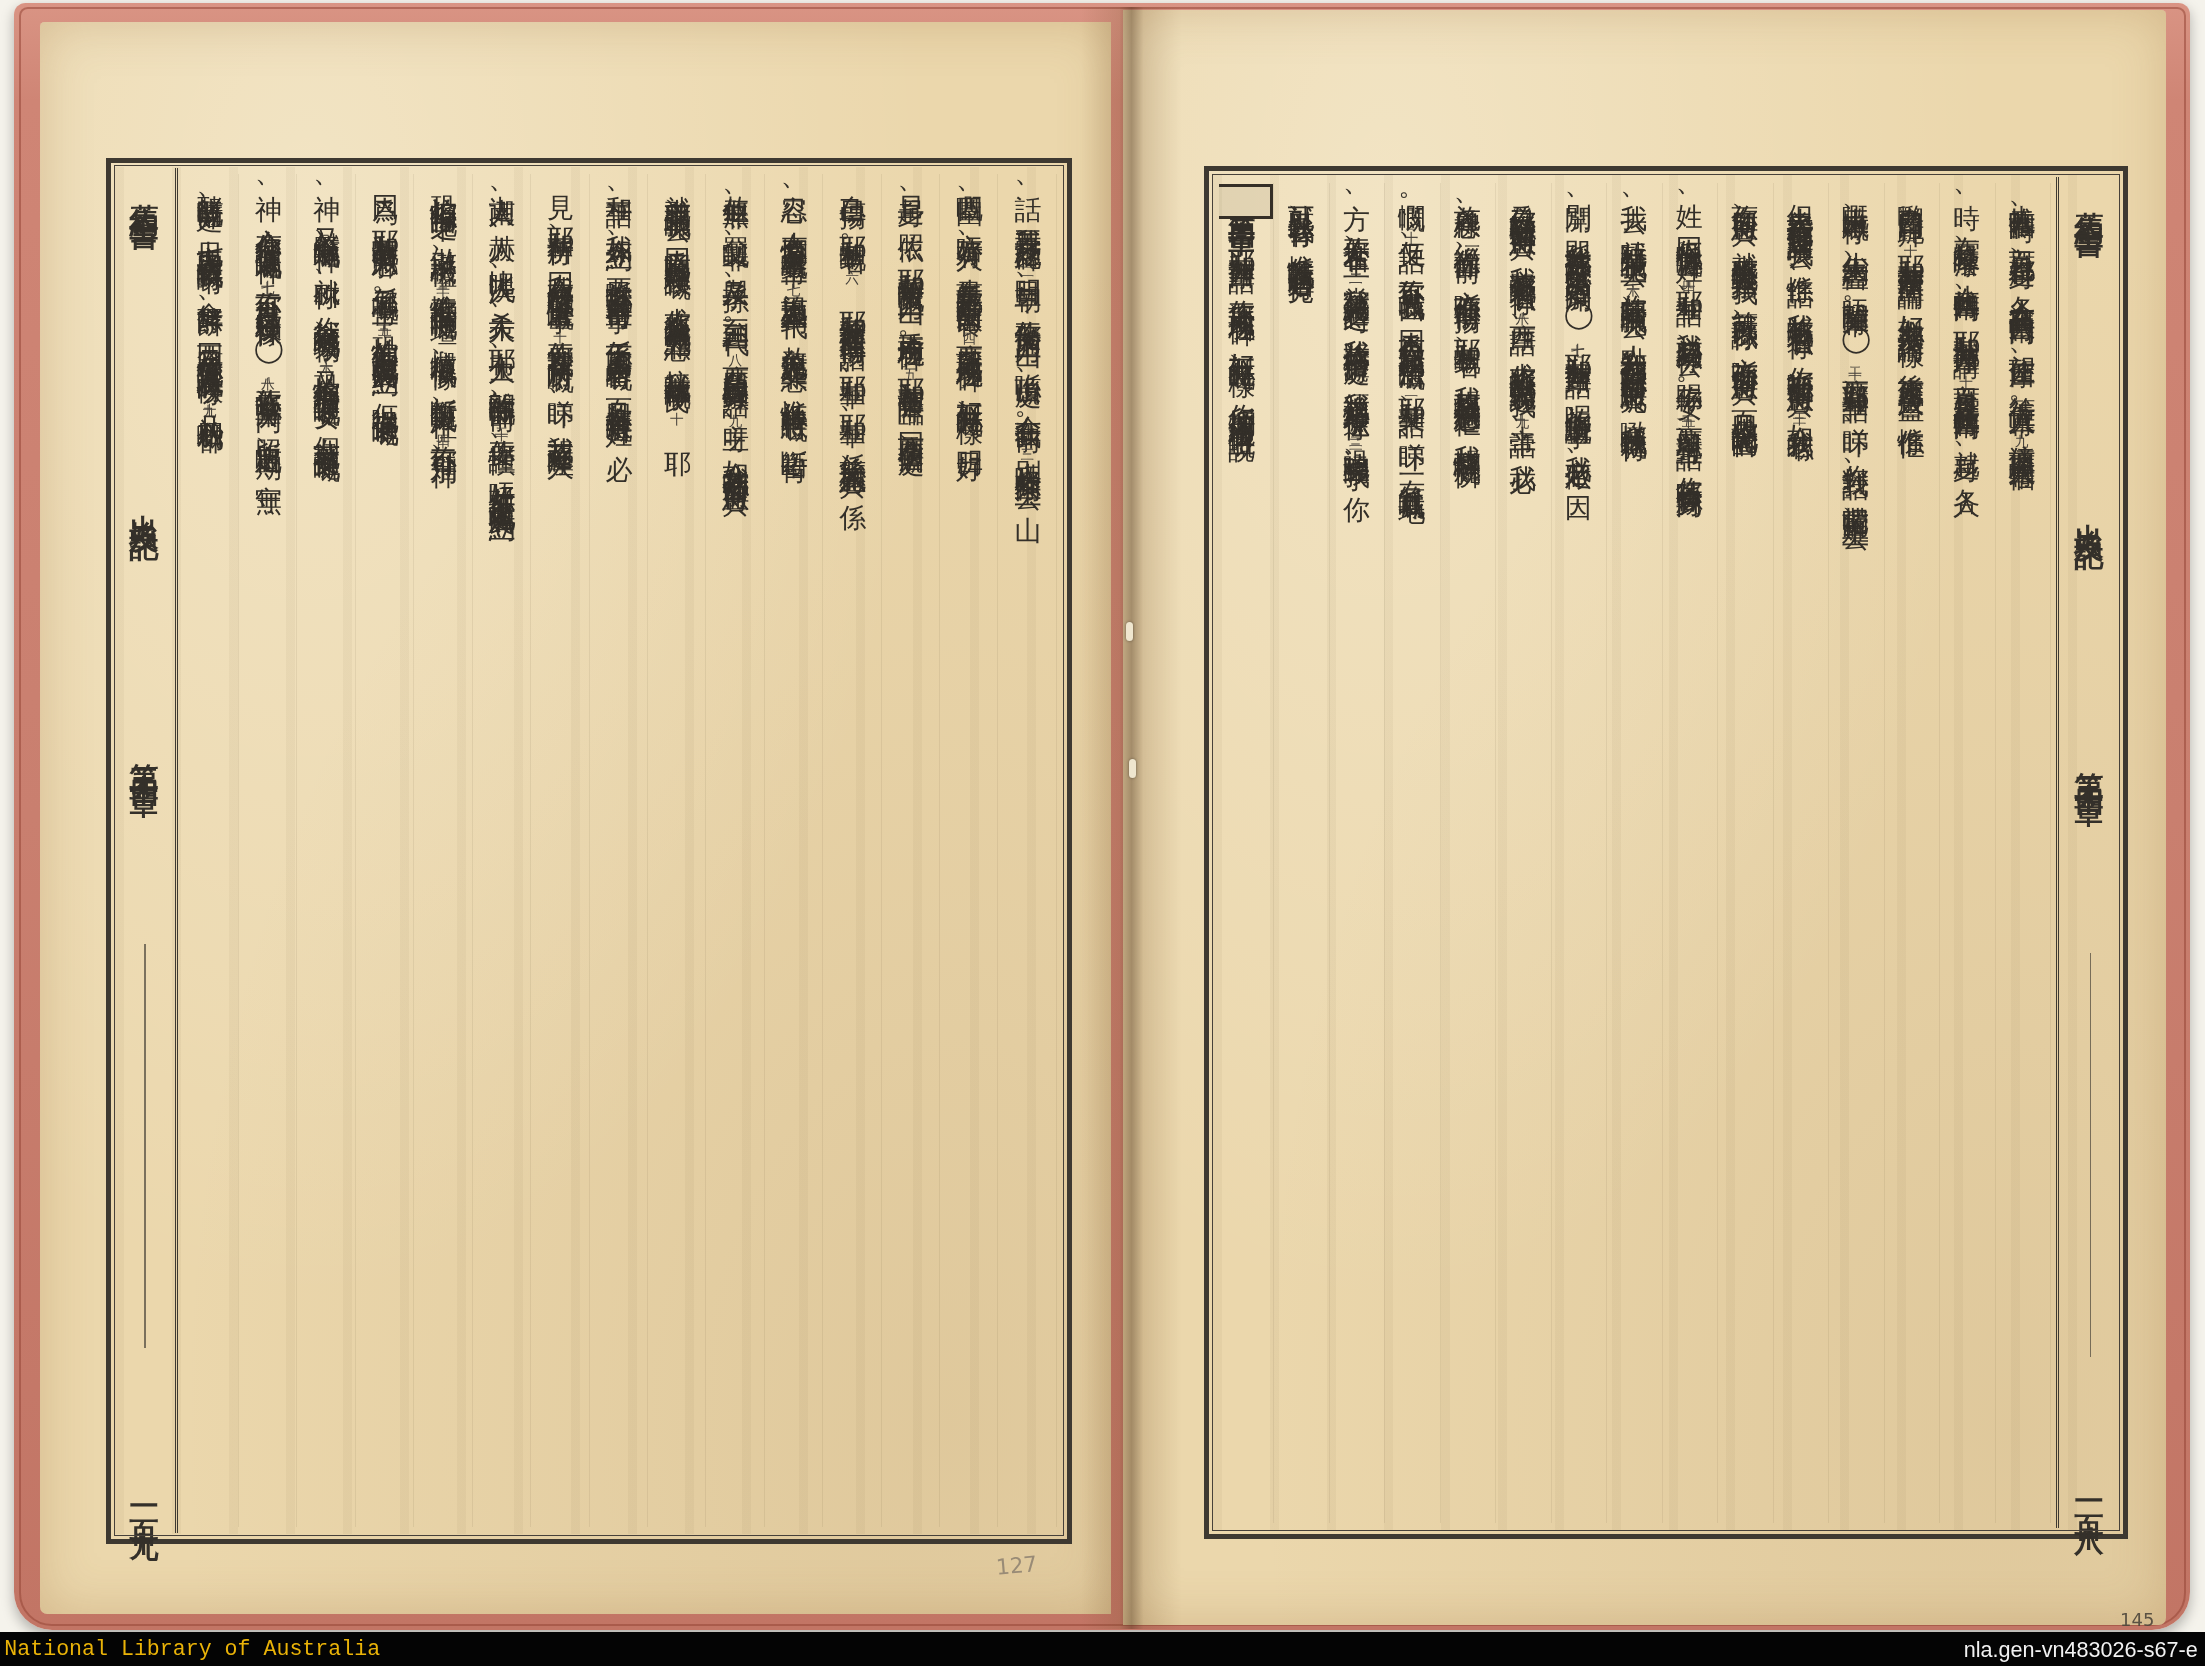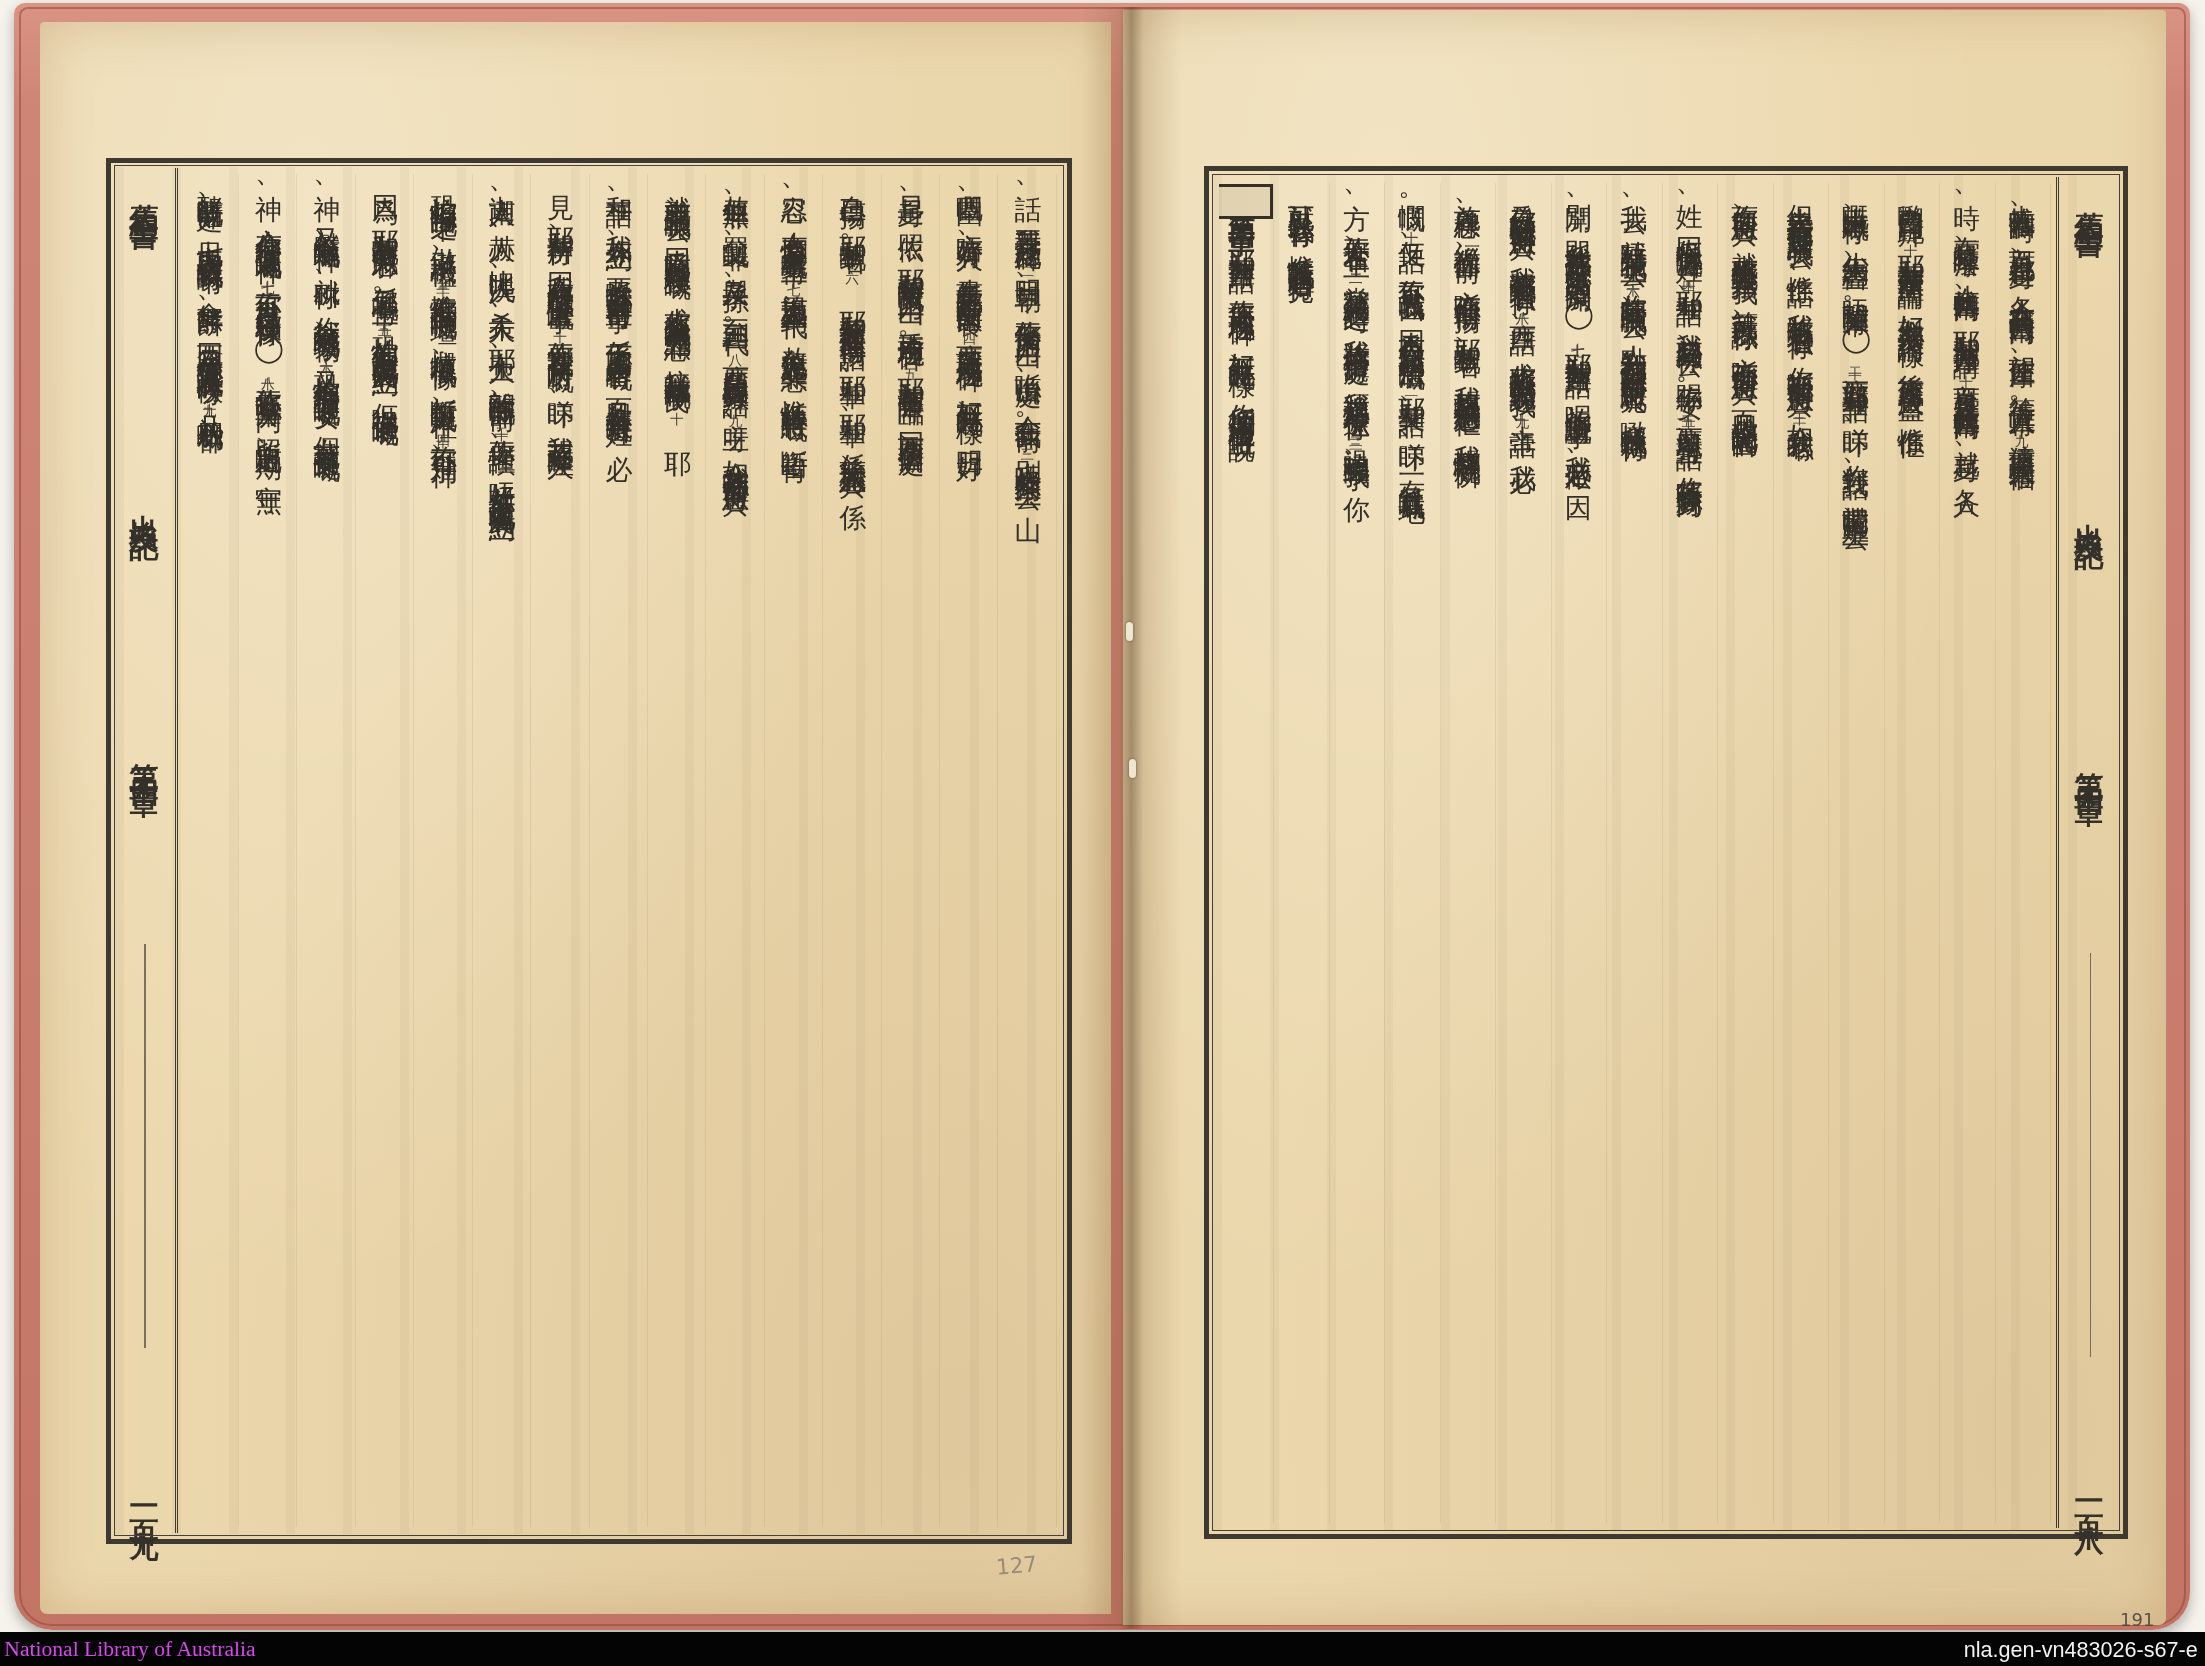--- a/index.html
+++ b/index.html
@@ -55,22 +55,22 @@
         font-size:27px;letter-spacing:2.9px;line-height:55px;color:#332f29;
         overflow:hidden;border-right:0.7px solid rgba(60,50,30,.08);}
   .vnum{font-size:13.7px;letter-spacing:0.7px;color:#45403a;}
   .chapter-box{display:inline-block;border:3.6px solid #352f27;padding:7.2px 0.7px;margin:1.4px 0 8.7px;
         font-weight:700;background:rgba(53,47,39,.08);}
   
   .pencil{position:absolute;color:#8d8170;font-size:21.6px;opacity:.85;transform:rotate(-5deg);}
   .pencil.dark{color:#4d463b;font-size:18px;opacity:.9;transform:none;}
   
   .bar{position:absolute;left:0;bottom:0;width:2205px;height:35px;background:#040404;z-index:10;}
-  .bar .credit{position:absolute;left:4.3px;top:5px;color:#d946ef;font-size:21.6px;
-        font-family:Liberation Serif, serif;}
+  .bar .credit{position:absolute;left:4.3px;top:5px;color:#eab308;font-size:21.6px;
+        font-family:Liberation Mono, monospace;}
   .bar .ident{position:absolute;right:7.2px;top:5px;color:#f2f2f2;font-size:21.6px;
         font-family:Liberation Sans, sans-serif;}
 </style>
 </head>
 <body>
 
 <div class="stage">
 
   <div class="cover"></div>
 
@@ -132,21 +132,21 @@
           <div class="tcol"><span class="chapter-box">第三十四章</span><span class="vnum">一</span><span>耶和華對摩西話、你要琢成兩塊石碑、好似先時嘅一樣、你所採爛個兩塊石碑上嘅說</span></div>
         </div>
     </div>
   </div>
 
   <div class="gutter"></div>
   <div class="stitch" style="left:1126px;top:622px;"></div>
   <div class="stitch" style="left:1129px;top:759px;"></div>
 
   <div class="pencil" style="left:996px;top:1553px;">127</div>
-  <div class="pencil dark" style="left:2120px;top:1609px;">191</div>
+  <div class="pencil dark" style="left:2120px;top:1609px;">145</div>
 
   <div class="bar">
     <span class="credit">National Library of Australia</span>
     <span class="ident">nla.gen-vn483026-s67-e</span>
   </div>
 
 </div>
 
 
 </body></html>

